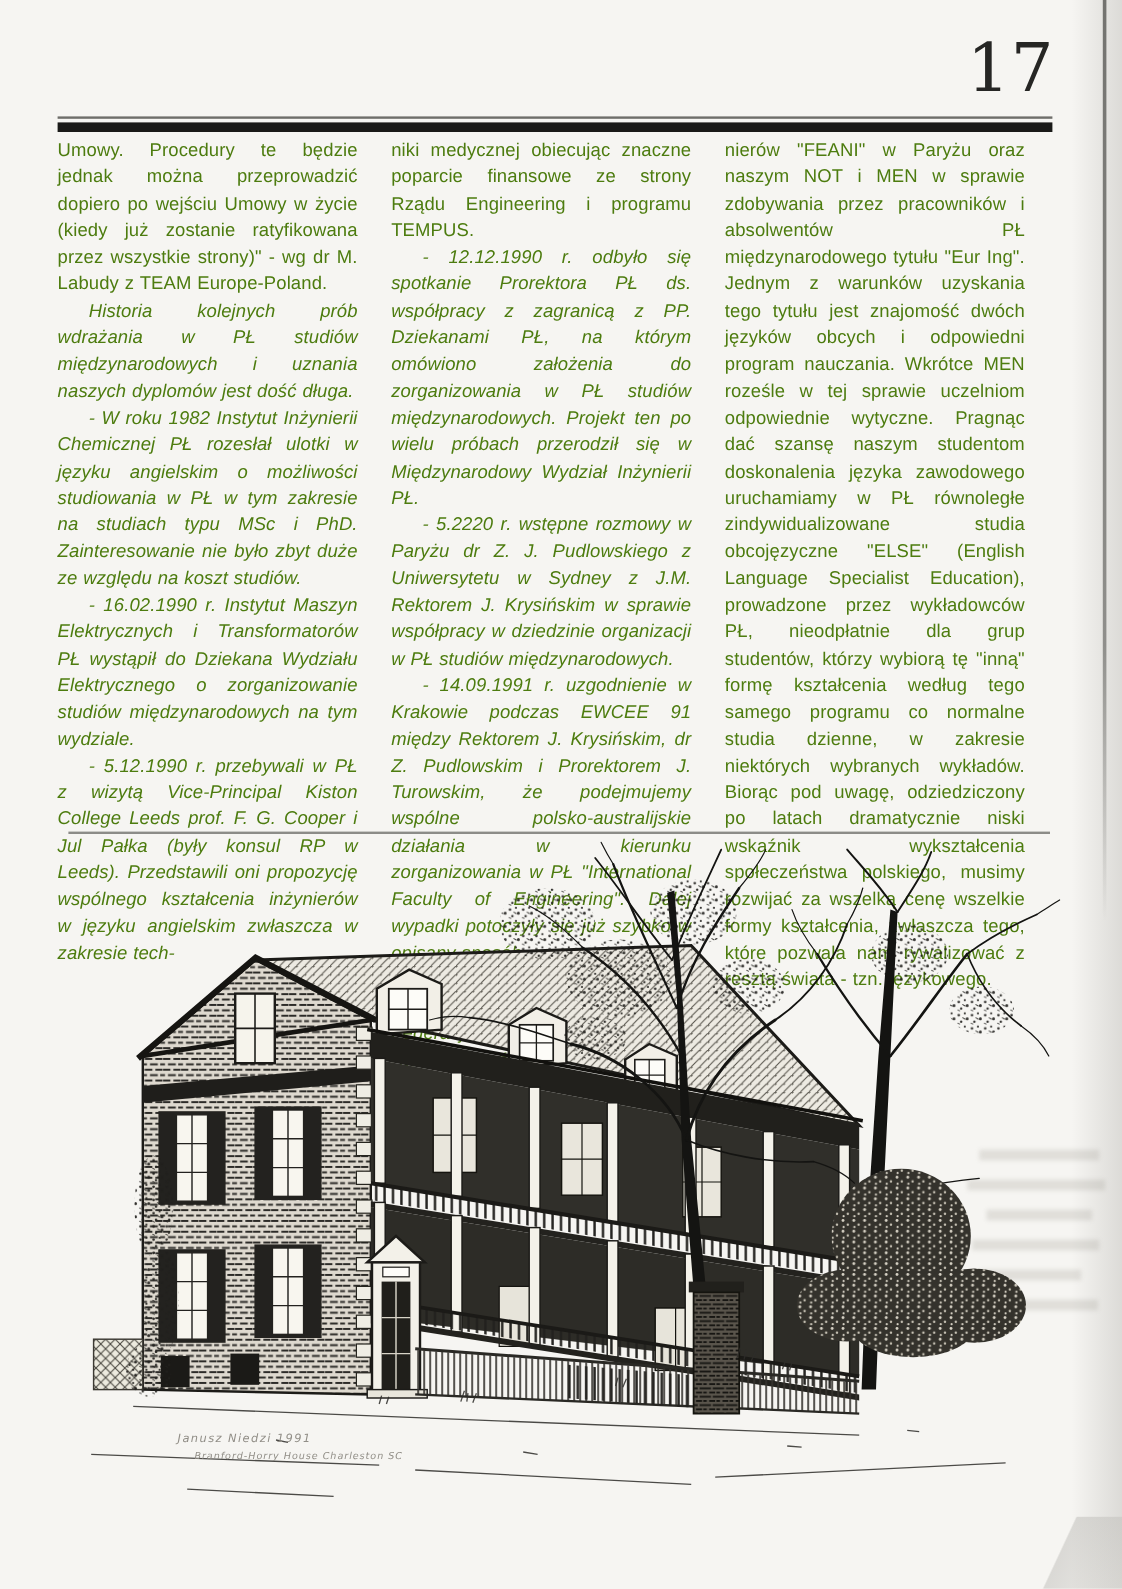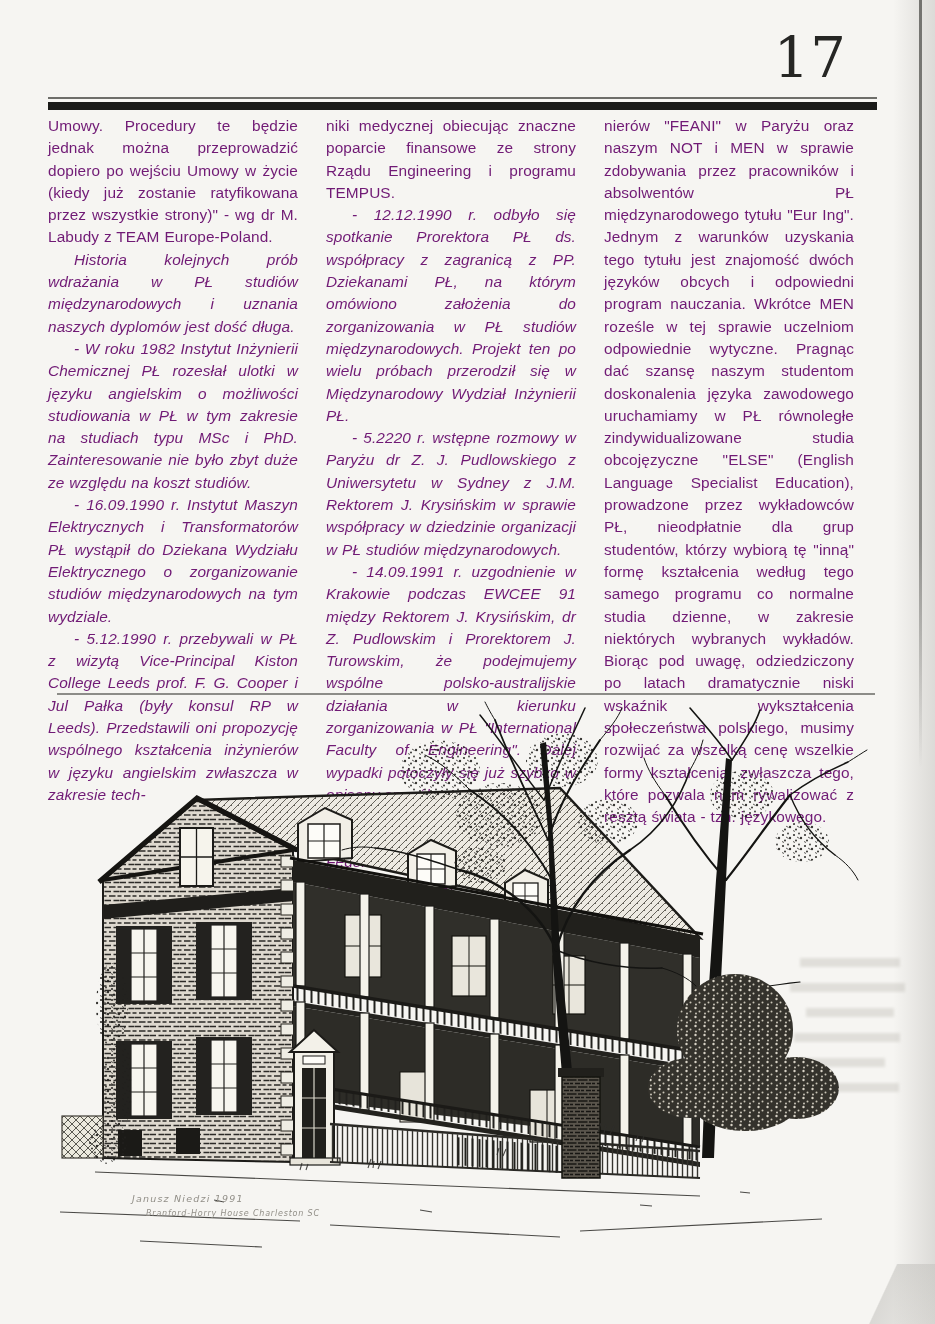--- a/index.html
+++ b/index.html
@@ -8,58 +8,58 @@
     background:#f6f5f2;
     font-family:"Liberation Sans",sans-serif;
   }
   .edge-shade{position:absolute;right:0;top:0;width:42px;height:100%;
     background:linear-gradient(to right,rgba(60,58,52,0),rgba(60,58,52,.14));}
   .edge-line{position:absolute;left:919px;top:0;width:3px;height:58%;
     background:linear-gradient(to bottom,rgba(40,40,36,.6) 0%,rgba(40,40,36,.45) 70%,rgba(40,40,36,0) 100%);}
   .corner-curl{position:absolute;right:0;bottom:0;width:120px;height:60px;
     background:linear-gradient(115deg,rgba(0,0,0,0) 55%,rgba(90,88,82,.18) 56%,rgba(160,158,150,.10) 100%);}
   .page-number{
-    position:absolute;top:30px;right:88px;
+    position:absolute;top:30px;right:56px;
     font-family:"DejaVu Serif","Liberation Serif",serif;
     font-size:56px;line-height:1;color:#262624;letter-spacing:1px;
   }
   .rule-thin{position:absolute;left:48px;top:97px;width:829px;height:2px;background:#6e6e6a;}
   .rule-thick{position:absolute;left:48px;top:102px;width:829px;height:8px;background:#1a1a18;}
   .columns{
     position:absolute;left:48px;top:115px;width:806px;
     display:flex;gap:28px;
   }
   .col{flex:1 1 0;}
   .col p{
-    margin:0;color:#701a75;
+    margin:0;color:#4d7c0f;
     font-size:15.4px;line-height:22.3px;
     text-align:justify;letter-spacing:.1px;word-spacing:.5px;
   }
   .col p.indent{text-indent:26px;font-style:italic;}
   .divider{position:absolute;left:57px;top:693px;width:818px;height:2px;background:#8c8c88;}
-  .illustration{position:absolute;left:0;top:700px;width:758px;height:590px;}
+  .illustration{position:absolute;left:16px;top:700px;width:758px;height:590px;}
   .illustration svg{display:block;}
 </style>
 </head>
 <body>
 
 <div class="edge-shade"></div>
 <div class="edge-line"></div>
 <div class="corner-curl"></div>
 
 <div class="page-number">17</div>
 <div class="rule-thin"></div>
 <div class="rule-thick"></div>
 
 <div class="columns">
   <article class="col">
     <p>Umowy. Procedury te będzie jednak można przeprowadzić dopiero po wejściu Umowy w życie (kiedy już zostanie ratyfikowana przez wszystkie strony)" - wg dr M. Labudy z TEAM Europe-Poland.</p>
     <p class="indent">Historia kolejnych prób wdrażania w PŁ studiów międzynarodowych i uznania naszych dyplomów jest dość długa.</p>
     <p class="indent">- W roku 1982 Instytut Inżynierii Chemicznej PŁ rozesłał ulotki w języku angielskim o możliwości studiowania w PŁ w tym zakresie na studiach typu MSc i PhD. Zainteresowanie nie było zbyt duże ze względu na koszt studiów.</p>
-    <p class="indent">- 16.09.1990 r. Instytut Maszyn Elektrycznych i Transformatorów PŁ wystąpił do Dziekana Wydziału Elektrycznego o zorganizowanie studiów międzynarodowych na tym wydziale.</p>
+    <p class="indent">- 16.02.1990 r. Instytut Maszyn Elektrycznych i Transformatorów PŁ wystąpił do Dziekana Wydziału Elektrycznego o zorganizowanie studiów międzynarodowych na tym wydziale.</p>
     <p class="indent">- 5.12.1990 r. przebywali w PŁ z wizytą Vice-Principal Kiston College Leeds prof. F. G. Cooper i Jul Pałka (były konsul RP w Leeds). Przedstawili oni propozycję wspólnego kształcenia inżynierów w języku angielskim zwłaszcza w zakresie tech-</p>
   </article>
   <article class="col">
     <p>niki medycznej obiecując znaczne poparcie finansowe ze strony Rządu Engineering i programu TEMPUS.</p>
     <p class="indent">- 12.12.1990 r. odbyło się spotkanie Prorektora PŁ ds. współpracy z zagranicą z PP. Dziekanami PŁ, na którym omówiono założenia do zorganizowania w PŁ studiów międzynarodowych. Projekt ten po wielu próbach przerodził się w Międzynarodowy Wydział Inżynierii PŁ.</p>
     <p class="indent">- 5.2220 r. wstępne rozmowy w Paryżu dr Z. J. Pudlowskiego z Uniwersytetu w Sydney z J.M. Rektorem J. Krysińskim w sprawie współpracy w dziedzinie organizacji w PŁ studiów międzynarodowych.</p>
     <p class="indent">- 14.09.1991 r. uzgodnienie w Krakowie podczas EWCEE 91 między Rektorem J. Krysińskim, dr Z. Pudlowskim i Prorektorem J. Turowskim, że podejmujemy wspólne polsko-australijskie działania w kierunku zorganizowania w PŁ "International Faculty of Engineering". Dalej wypadki potoczyły się już szybko w opisany sposób.</p>
     <p class="indent">Równocześnie nawiązaliśmy kontakty z Międzynarodową Federacją Narodowych Stowarzyszeń Inży-</p>
   </article>
   <article class="col">

